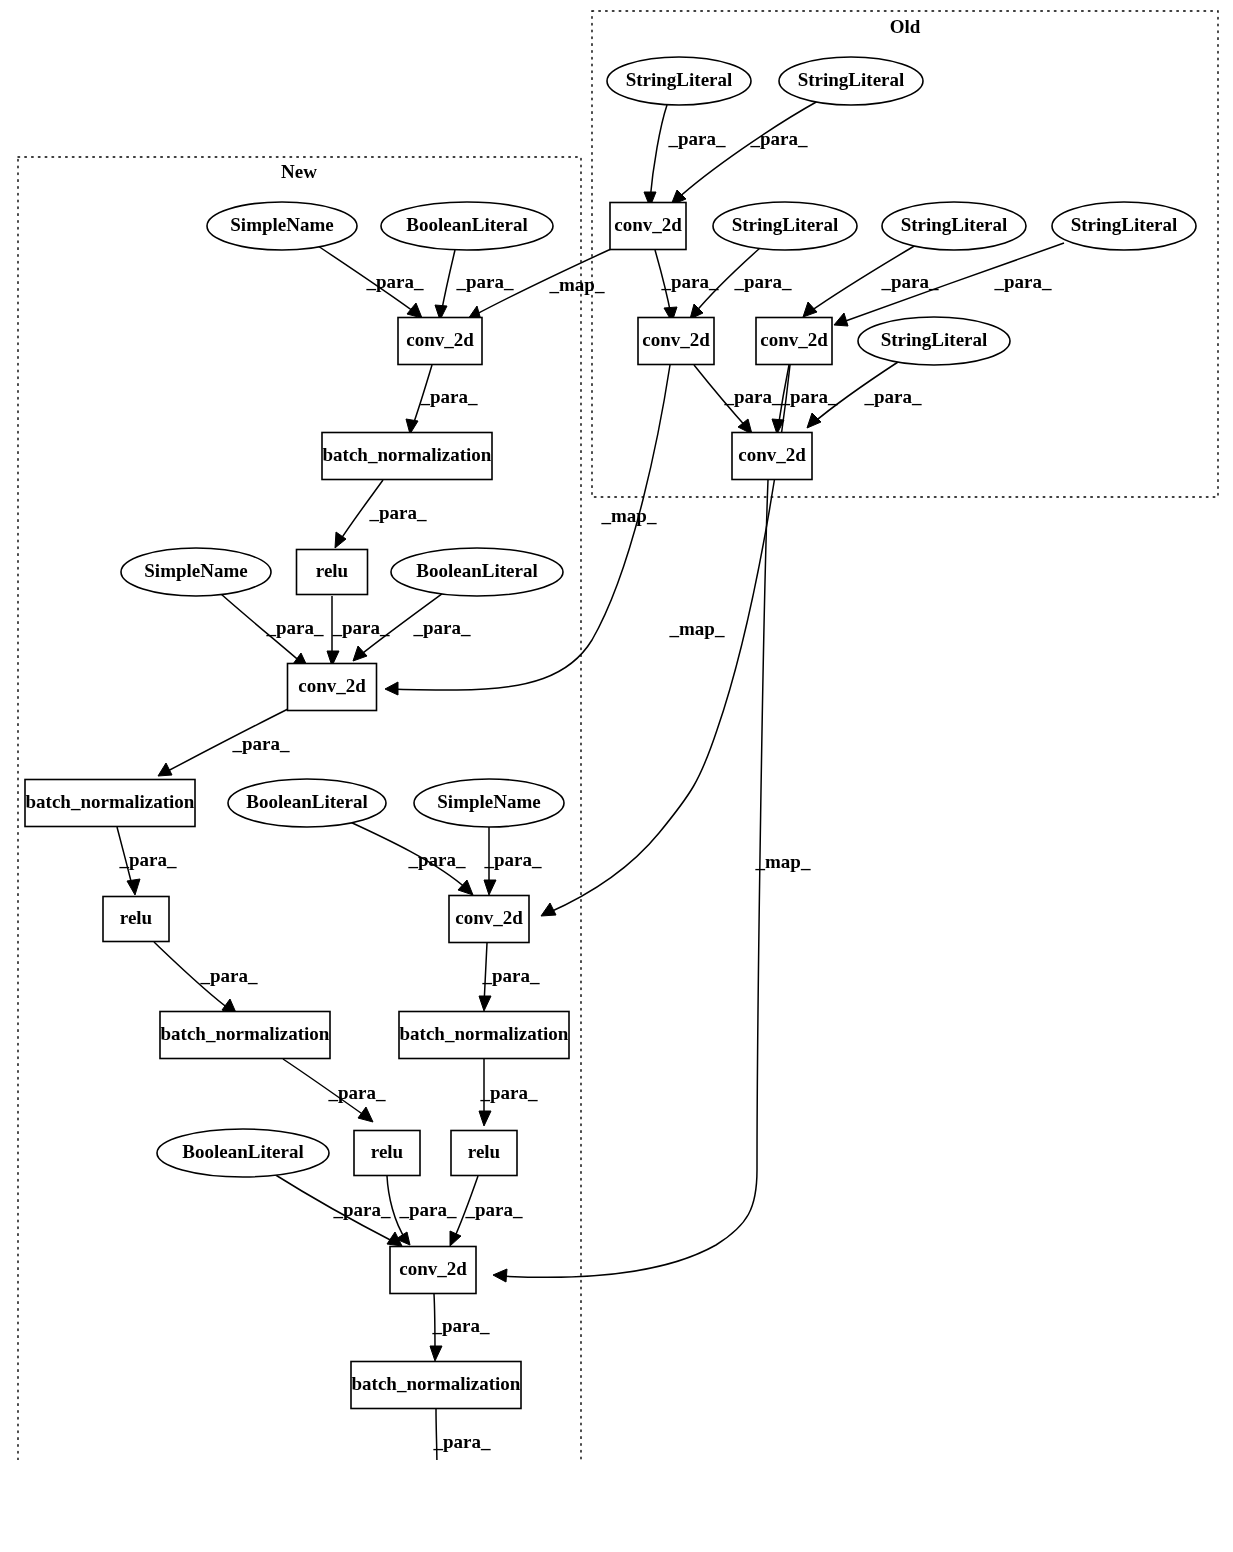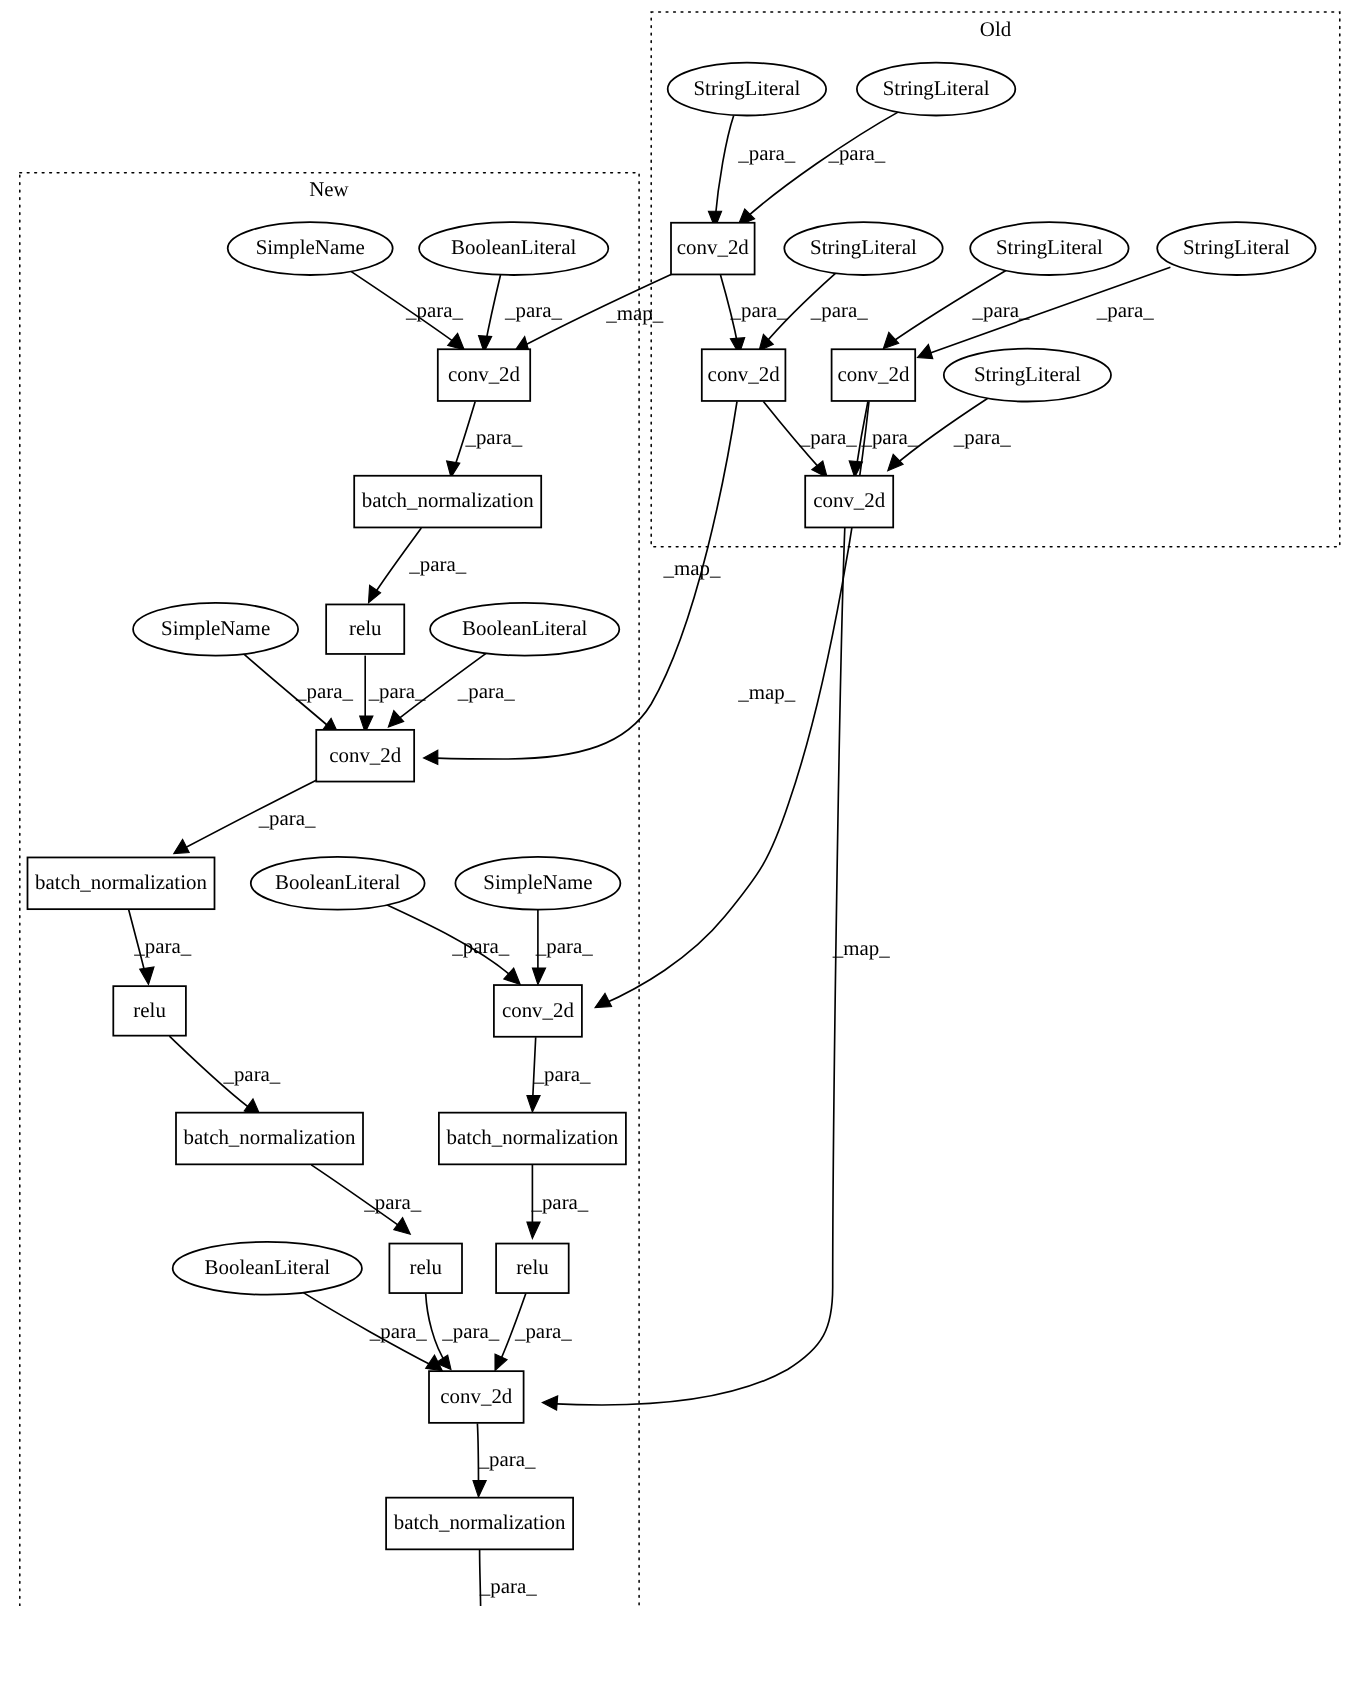--- a/index.html
+++ b/index.html
@@ -7,20 +7,21 @@
     padding: 0;
     background: #ffffff;
   }
   #canvas {
     position: relative;
     width: 1233px;
     height: 1460px;
     background: #ffffff;
     font-family: "Liberation Serif", "DejaVu Serif", serif;
     overflow: hidden;
+    font-weight: bold;
   }
   #graph-svg {
     position: absolute;
     left: 0;
     top: 0;
     width: 1233px;
     height: 1552px;
   }
   .cluster-rect {
     fill: none;

